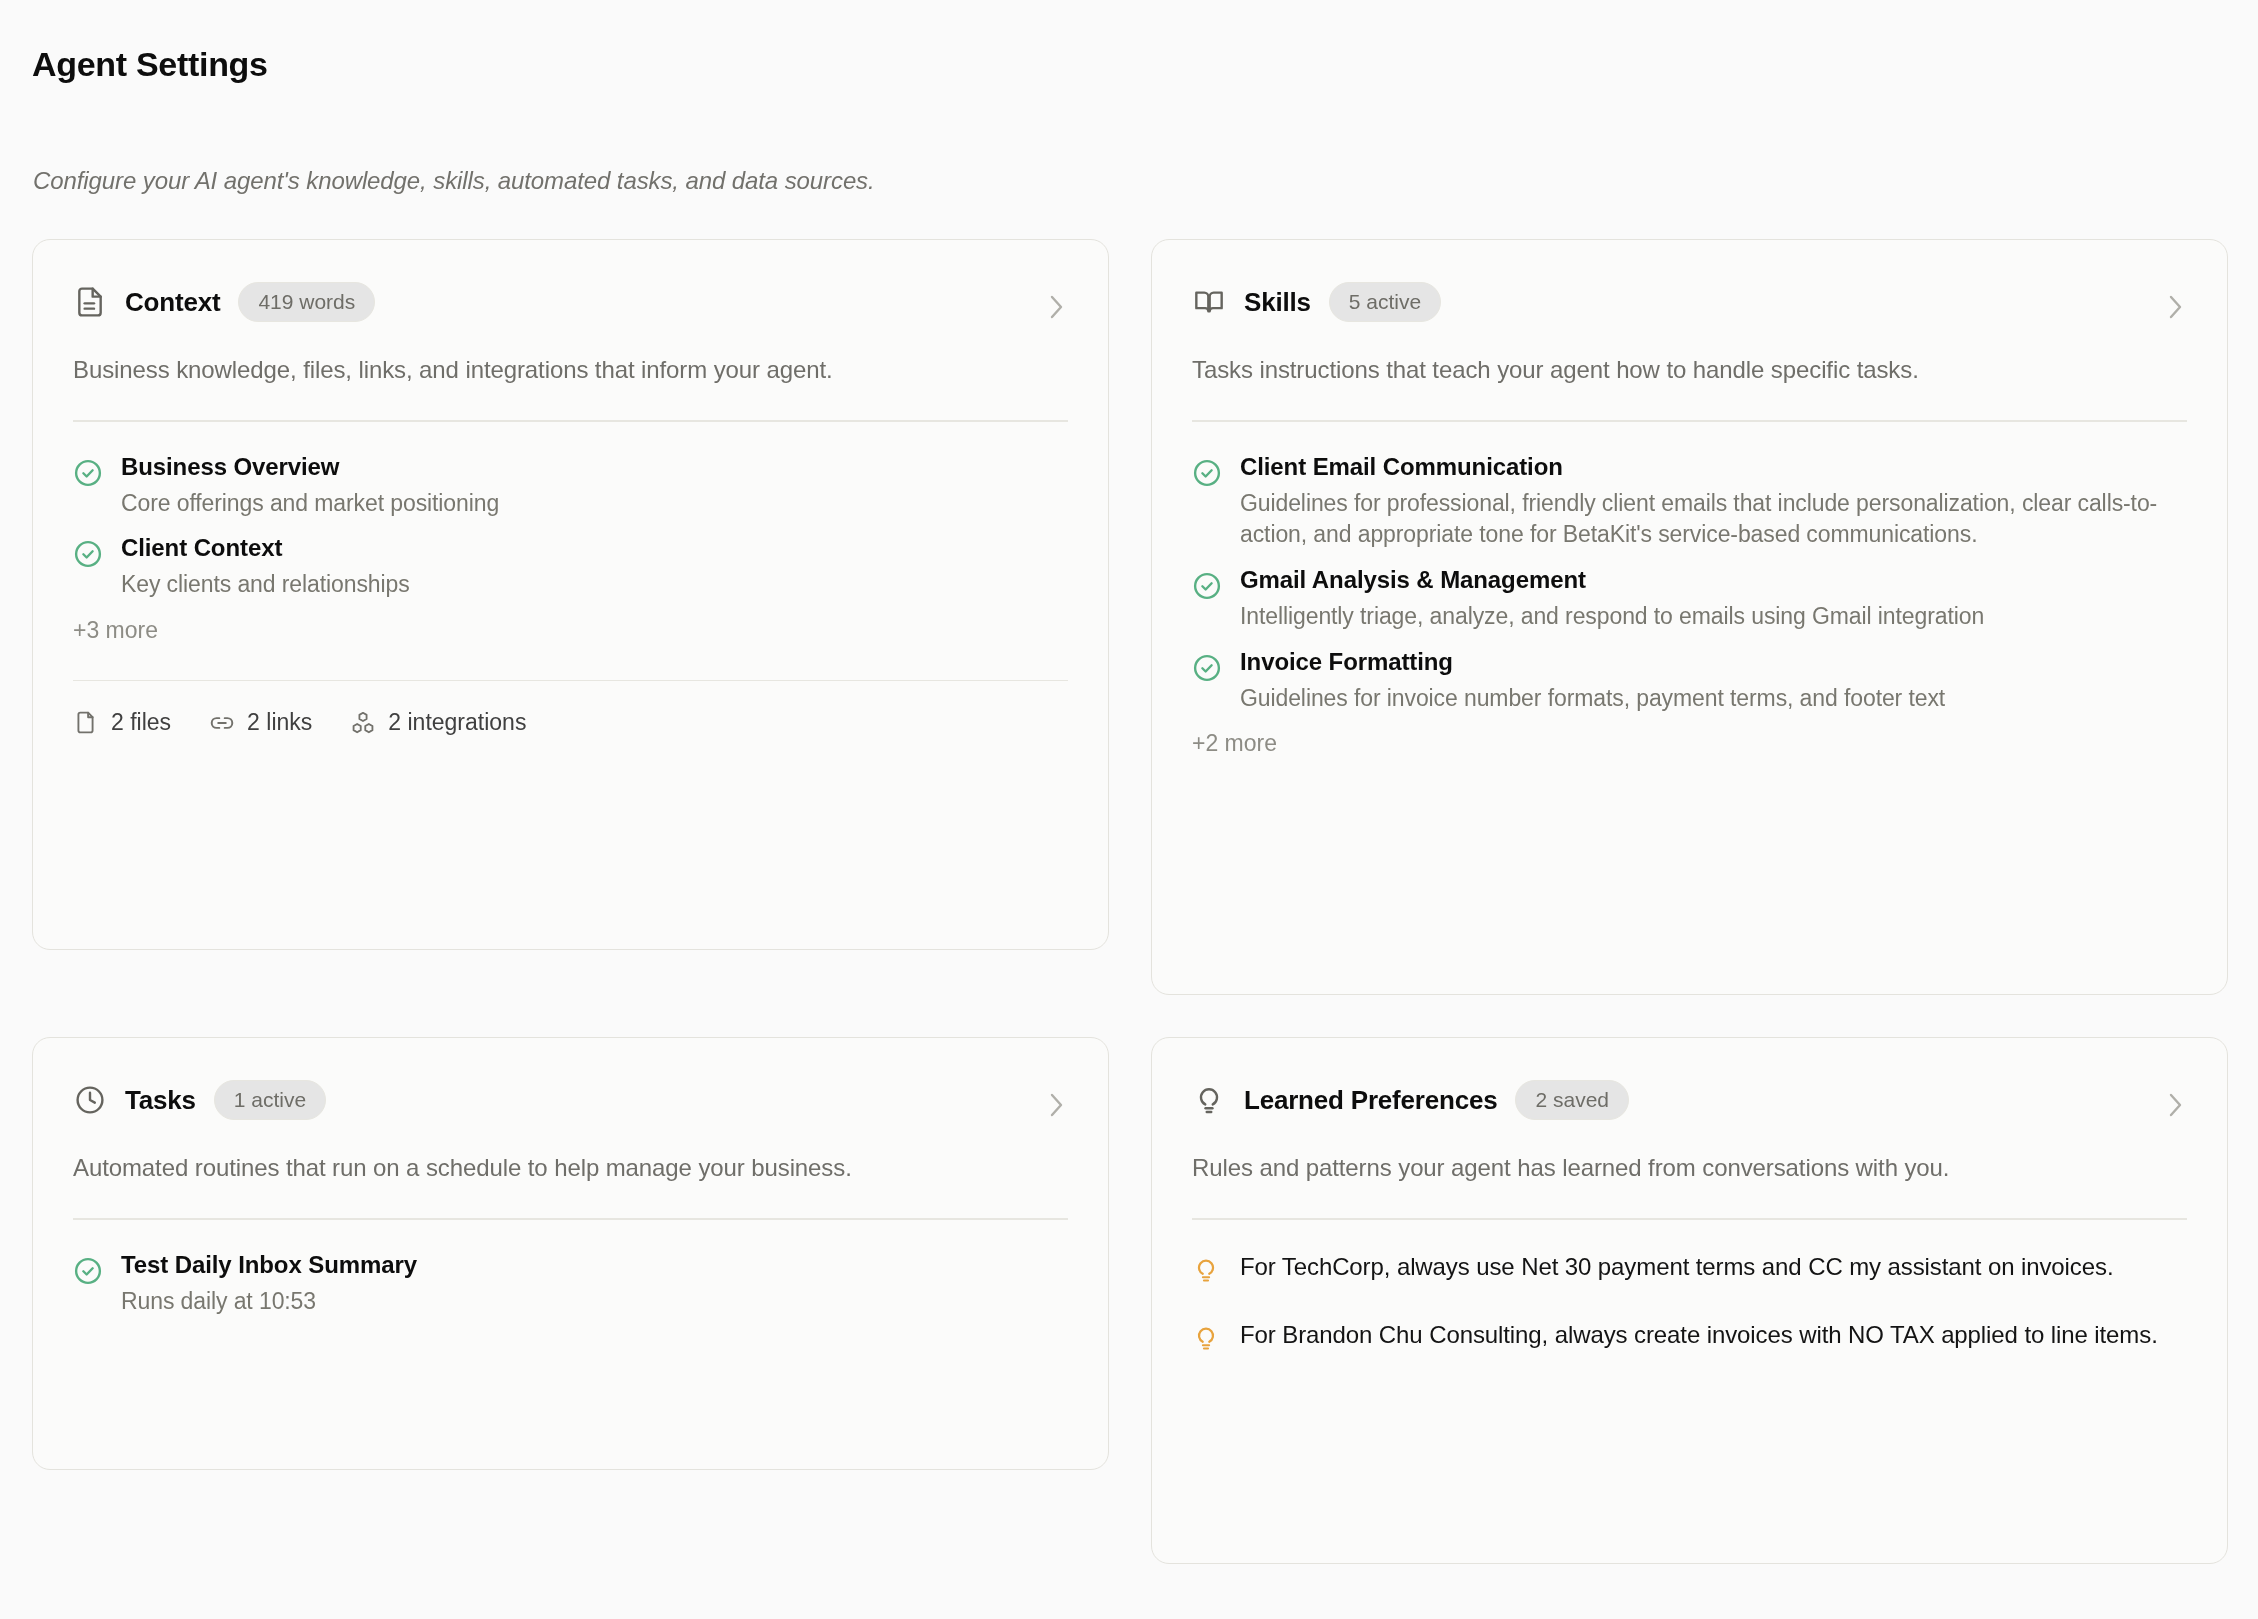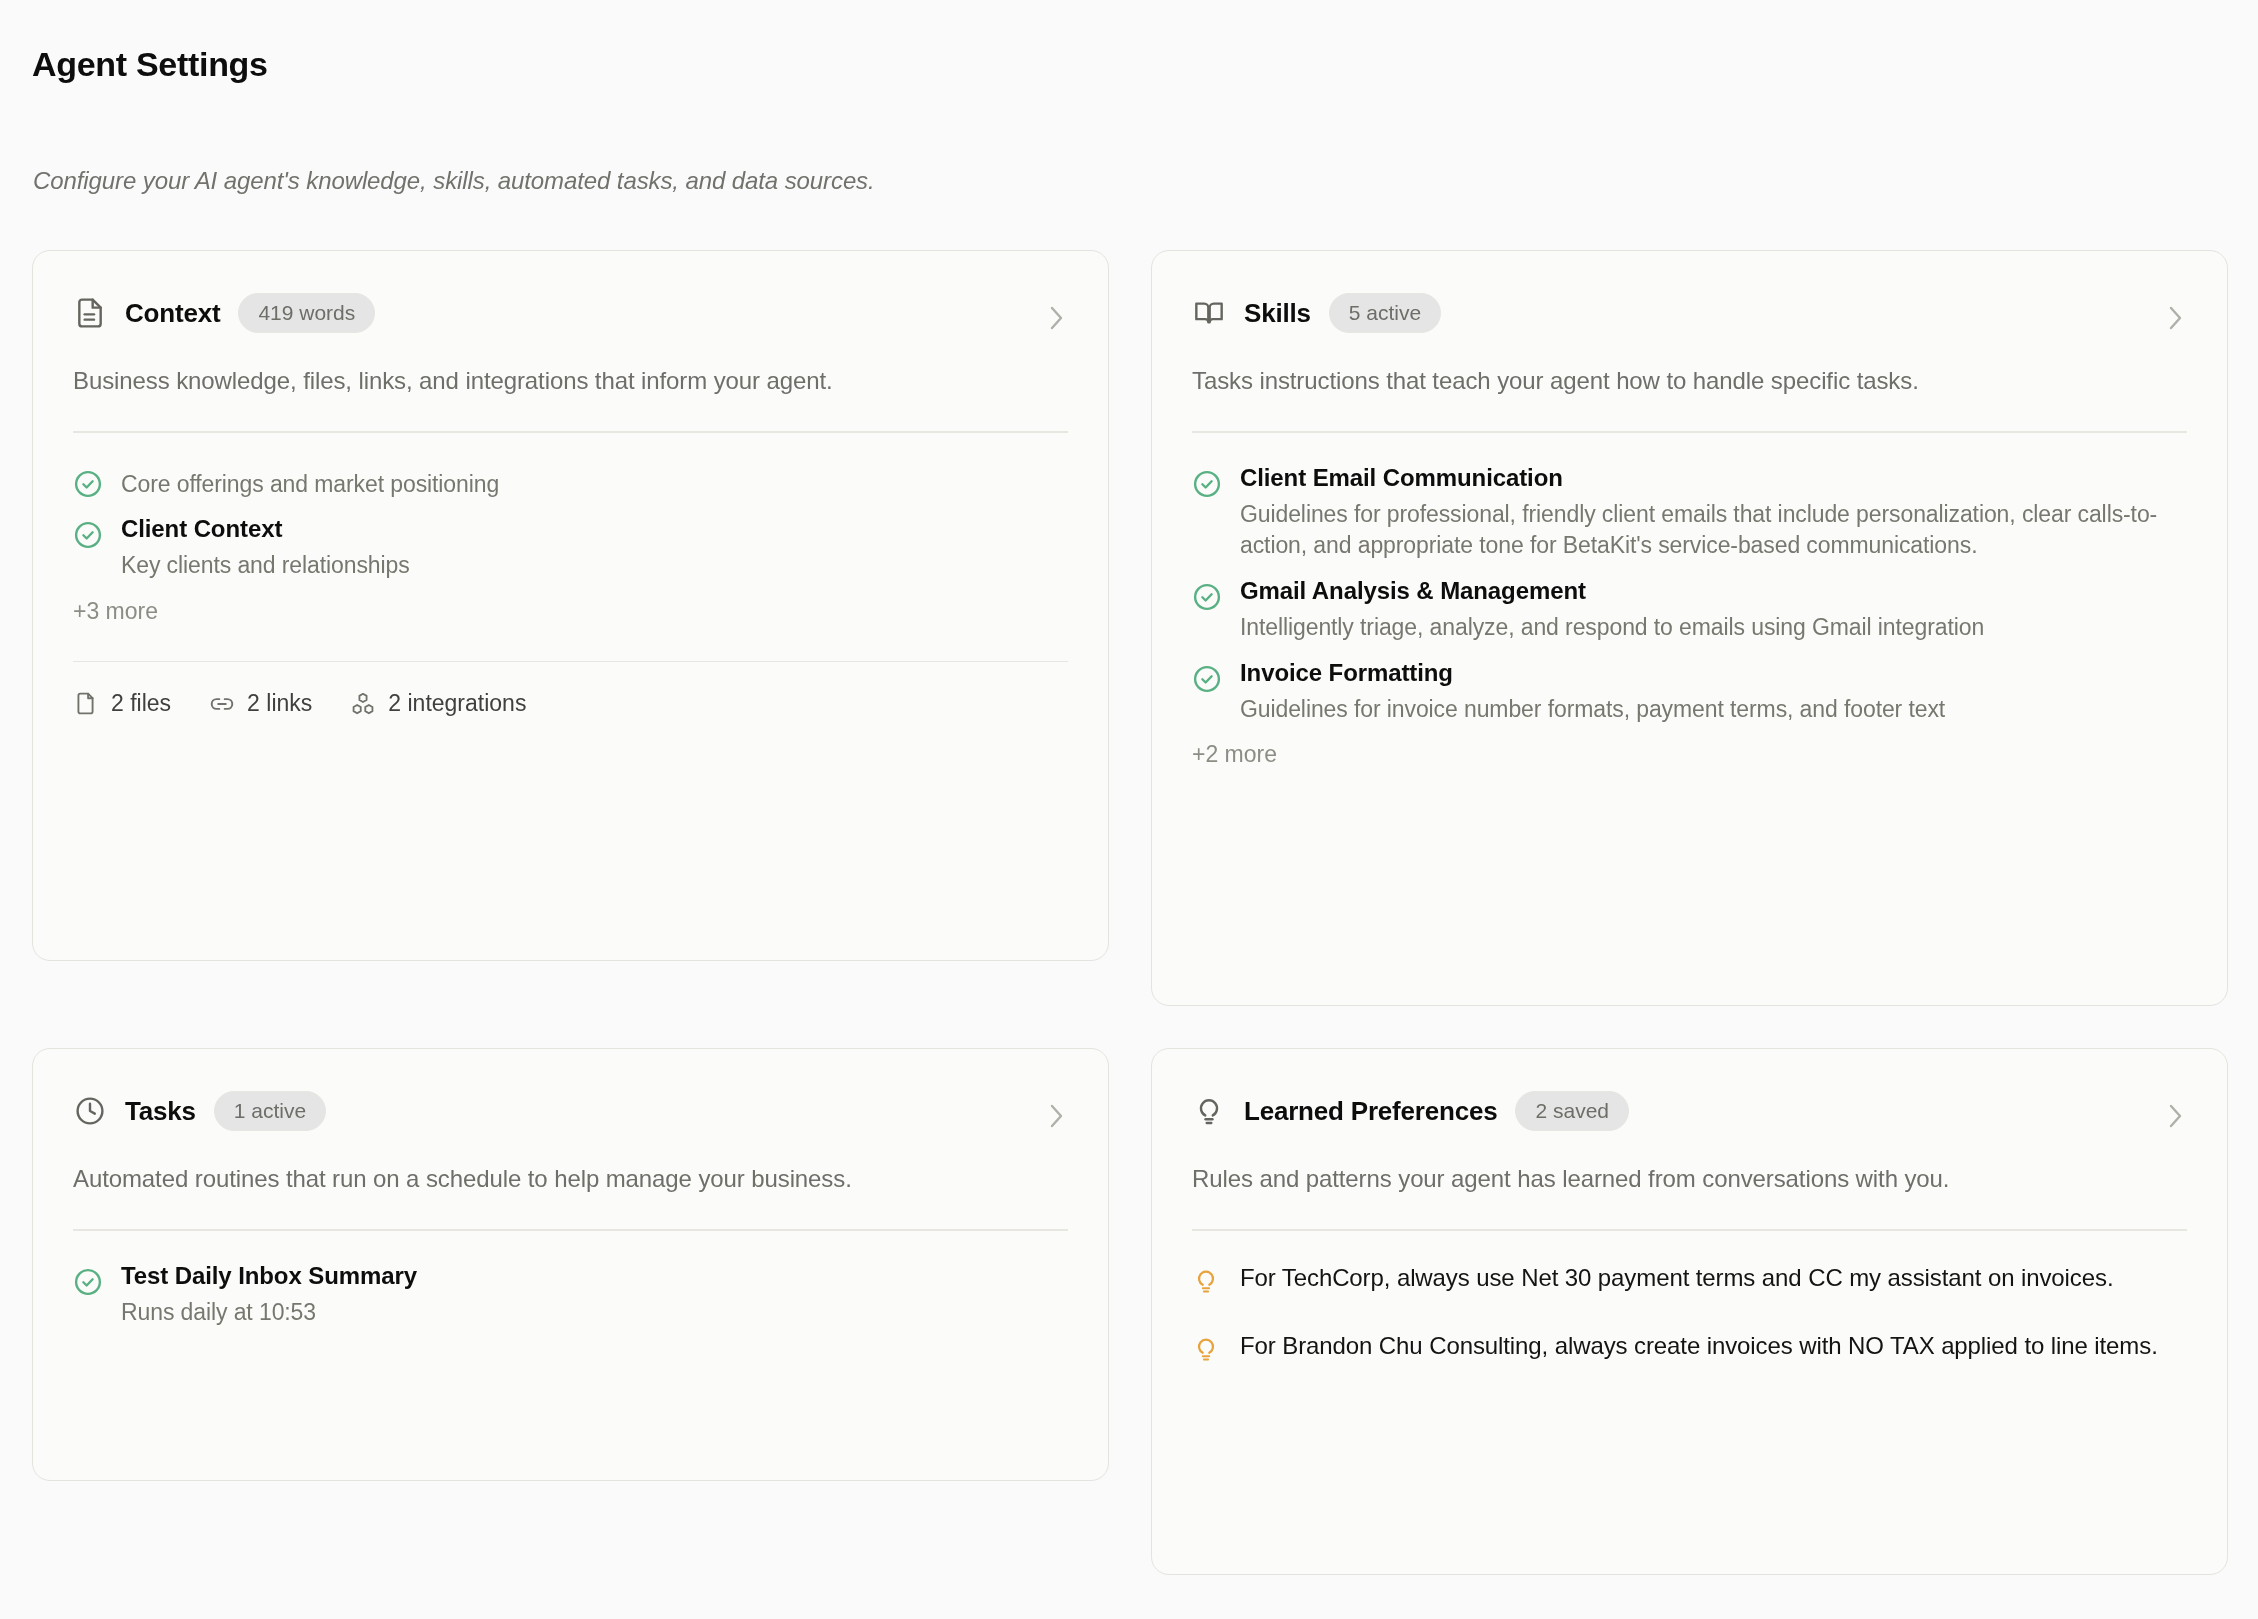--- a/index.html
+++ b/index.html
@@ -40,21 +40,21 @@
     top: 167px;
     font-size: 24px;
     color: #72716c;
     letter-spacing: -0.1px;
     font-style: italic;
   }
 
   .grid {
     position: absolute;
     left: 32px;
-    top: 250px;
+    top: 239px;
     width: 2195px;
     display: grid;
     grid-template-columns: 1077px 1077px;
     column-gap: 42px;
     row-gap: 42px;
     align-items: start;
   }
 
   .card {
     background: #fbfbfa;
@@ -255,20 +255,21 @@
 
       <div class="items">
         <div class="item">
           <span class="check-icon">
             <svg width="30" height="30" viewBox="0 0 24 24" fill="none" stroke="currentColor" stroke-width="1.9" stroke-linecap="round" stroke-linejoin="round">
                 <circle cx="12" cy="12" r="9.5"></circle>
                 <path d="M8.3 12.2l2.6 2.6 4.8-5"></path>
               </svg>
           </span>
           <div class="item-body">
+            <div class="item-title">Business Overview</div>
             <div class="item-sub">Core offerings and market positioning</div>
           </div>
         </div>
 
         <div class="item">
           <span class="check-icon">
             <svg width="30" height="30" viewBox="0 0 24 24" fill="none" stroke="currentColor" stroke-width="1.9" stroke-linecap="round" stroke-linejoin="round">
                 <circle cx="12" cy="12" r="9.5"></circle>
                 <path d="M8.3 12.2l2.6 2.6 4.8-5"></path>
               </svg>

